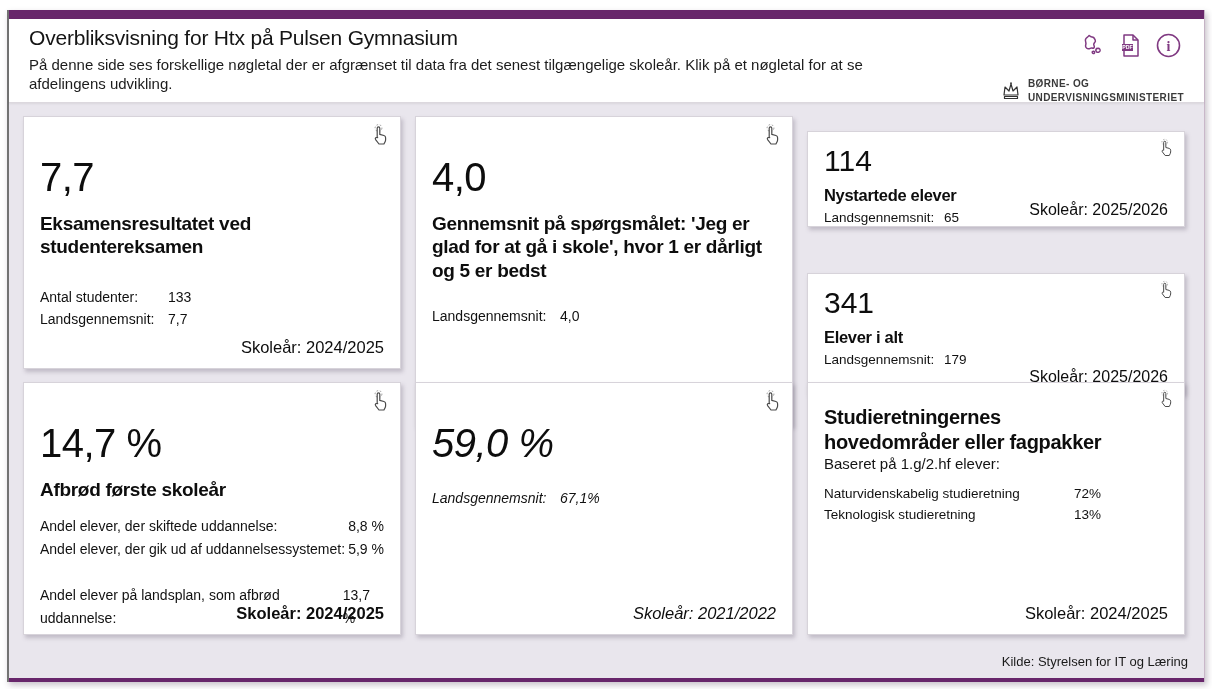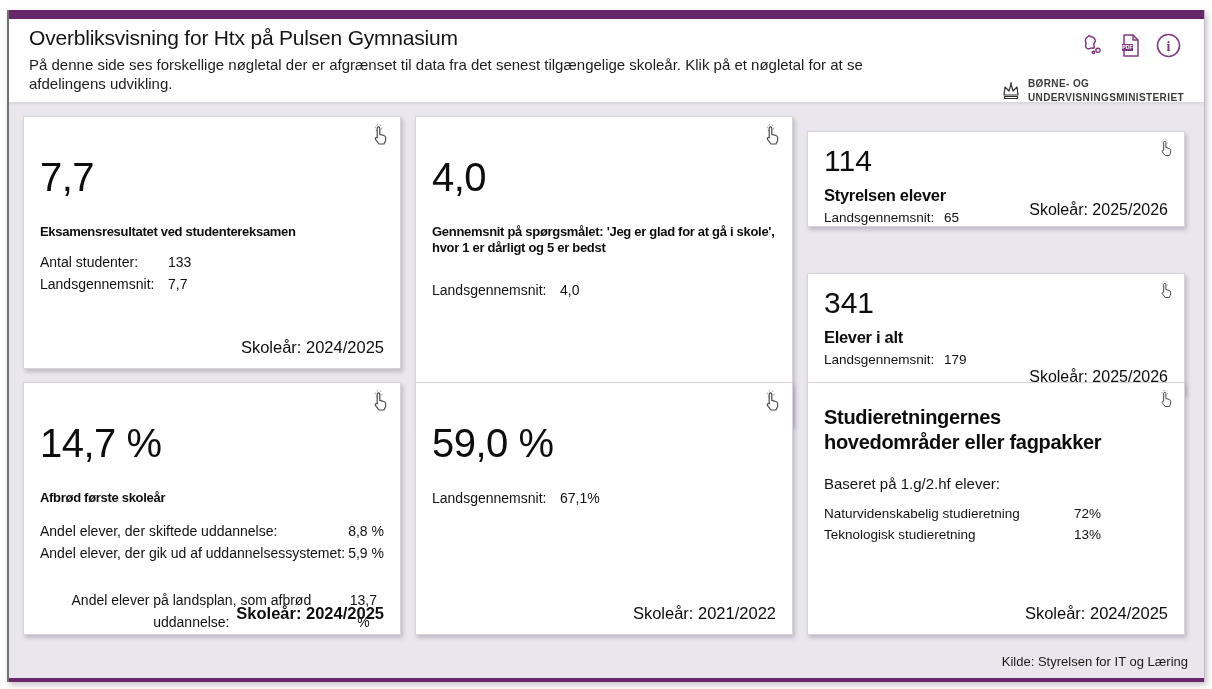--- a/index.html
+++ b/index.html
@@ -25,40 +25,40 @@
   .ministry svg { width:22px; height:20px; }
   .ministry-text { font-size:10px; font-weight:bold; letter-spacing:.4px; color:#3a3a3a; line-height:1.35; }
 
   .content { position:absolute; left:0; top:94px; width:100%; height:574px; }
 
   .card { position:absolute; background:#fff; border:1px solid #d7d3da;
           box-shadow:2px 3px 4px rgba(100,90,110,.30); padding:12px 16px; cursor:pointer; }
   .tap-icon { position:absolute; top:5px; right:8px; width:24px; height:26px; }
 
   .card-value { font-size:40px; letter-spacing:-.5px; color:#0d0d0d; line-height:1.12; margin-top:26px; }
-  .card-title { font-size:13px; font-weight:bold; letter-spacing:-.3px; line-height:1.24; margin-top:24px; color:#0d0d0d; }
-  .card-details { margin-top:12px; font-size:14px; line-height:1.55; }
+  .card-title { font-size:19px; font-weight:bold; letter-spacing:-.3px; line-height:1.24; margin-top:12px; color:#0d0d0d; }
+  .card-details { margin-top:28px; font-size:14px; line-height:1.55; }
   .detail-row { display:grid; grid-template-columns:122px auto; column-gap:6px; }
   .card-footer { position:absolute; right:16px; bottom:11px; font-size:16.5px; color:#0d0d0d; }
 
   
   .card.compact .card-value { font-size:30px; margin-top:0; letter-spacing:0; }
   .card.compact .card-title { font-size:16.5px; margin-top:7px; }
   .card.compact .card-details { margin-top:3px; font-size:13.5px; }
   .card.compact .card-footer { bottom:7px; font-size:16px; }
 
   
   .vrows { margin-top:14px; font-size:14px; line-height:1.6; }
   .vrow { display:flex; justify-content:space-between; }
-  .vrow.spaced { margin-top:24px;text-align:center; }
+  .vrow.spaced { margin-top:24px; }
   .card-footer.bold { font-weight:bold; }
 
   
   .card.study .card-title { margin-top:10px; font-size:20px; }
-  .card-subtitle { margin-top:20px; font-size:15px; color:#141414; }
+  .card-subtitle { font-size:15px; color:#141414; }
   .srows { margin-top:12px; font-size:13.5px; line-height:1.55; }
   .srow { display:grid; grid-template-columns:250px auto; }
 
   .kilde { position:absolute; right:16px; bottom:9px; font-size:13px; color:#1a1a1a; }
 
   svg.line { fill:none; stroke:#803a82; stroke-width:1.5; stroke-linejoin:round; stroke-linecap:round; }
 </style>
 </head>
 <body>
 
@@ -142,21 +142,21 @@
       </div>
       <div class="card-footer">Skoleår: 2025/2026</div>
     </div>
 
     <div class="card compact" style="left:798px; top:19px; width:378px; height:96px;margin-top:8px;">
       <svg class="tap-icon" style="width:20px;height:22px;" viewBox="0 0 24 26">
         <circle cx="10.5" cy="6" r="3.4" fill="none" stroke="#9a9a9a" stroke-width="1" stroke-dasharray="1.6 1.8"></circle>
         <path d="M9.2 14.5 V6.2 a1.3 1.3 0 0 1 2.6 0 v6.2 l4.1 1.1 c1 .3 1.7 1.2 1.7 2.2 v2.1 c0 .55-.13 1.1-.38 1.6 l-1.3 2.6 H11 l-3.4-4.4 a1.45 1.45 0 0 1 2.05-2 l-.45-.1 z" fill="#fff" stroke="#4a4a4a" stroke-width="1.2" stroke-linejoin="round"></path>
       </svg>
       <div class="card-value">114</div>
-      <div class="card-title">Styrelsen elever</div>
+      <div class="card-title">Nystartede elever</div>
       <div class="card-details">
         <div class="detail-row" style="grid-template-columns:114px auto;">
           <span>Landsgennemsnit:</span>
           <span>65</span>
         </div>
       </div>
       <div class="card-footer">Skoleår: 2025/2026</div>
     </div>
 
     <div class="card compact" style="left:798px; top:145px; width:378px; height:121px;margin-top:24px;">
@@ -192,21 +192,21 @@
           <span>5,9 %</span>
         </div>
         <div class="vrow spaced">
           <span>Andel elever på landsplan, som afbrød uddannelse:</span>
           <span>13,7 %</span>
         </div>
       </div>
       <div class="card-footer bold">Skoleår: 2024/2025</div>
     </div>
 
-    <div class="card" style="left:406px; top:278px; width:378px; height:253px;">
+    <div class="card" style="left:406px; top:278px; width:378px; height:253px;font-style:italic;">
       <svg class="tap-icon" viewBox="0 0 24 26">
         <circle cx="10.5" cy="6" r="3.4" fill="none" stroke="#9a9a9a" stroke-width="1" stroke-dasharray="1.6 1.8"></circle>
         <path d="M9.2 14.5 V6.2 a1.3 1.3 0 0 1 2.6 0 v6.2 l4.1 1.1 c1 .3 1.7 1.2 1.7 2.2 v2.1 c0 .55-.13 1.1-.38 1.6 l-1.3 2.6 H11 l-3.4-4.4 a1.45 1.45 0 0 1 2.05-2 l-.45-.1 z" fill="#fff" stroke="#4a4a4a" stroke-width="1.2" stroke-linejoin="round"></path>
       </svg>
       <div class="card-value">59,0 %</div>
       <div class="card-details" style="margin-top:22px;">
         <div class="detail-row">
           <span>Landsgennemsnit:</span>
           <span>67,1%</span>
         </div>

